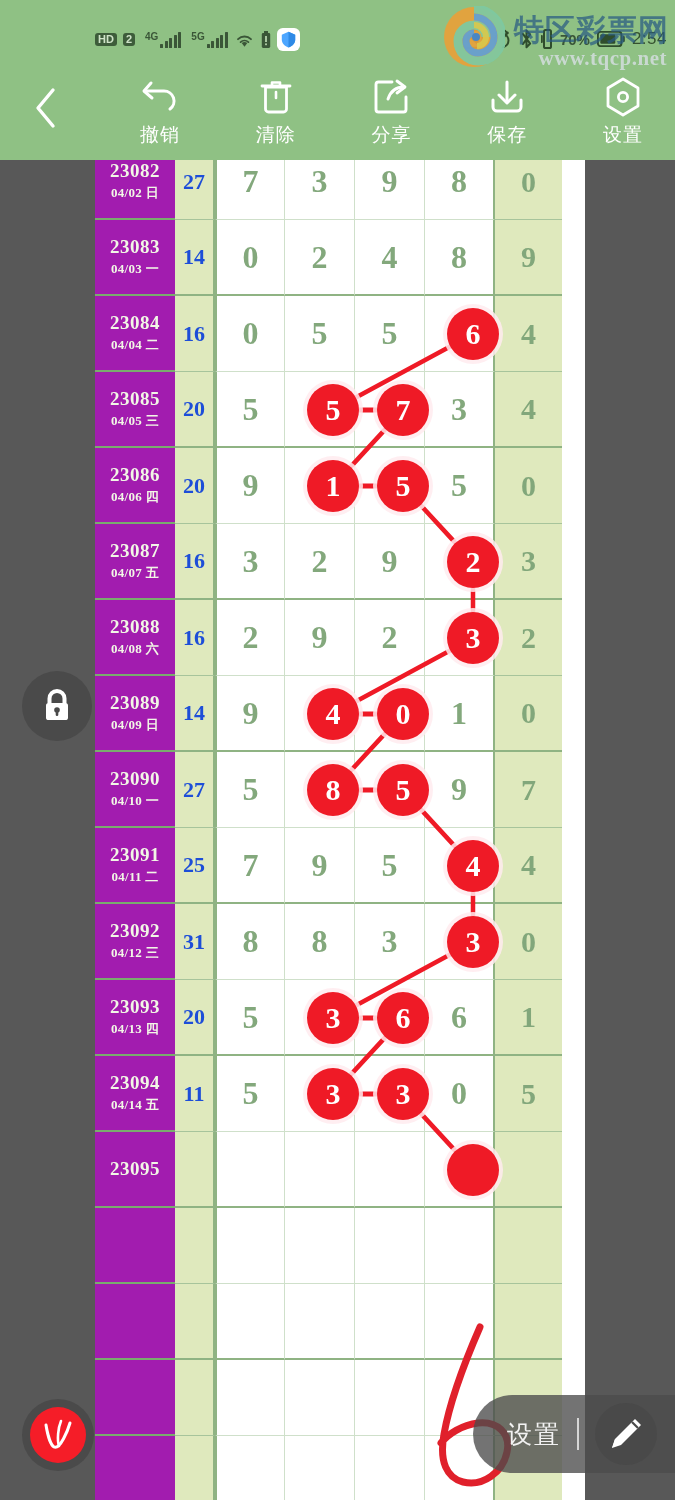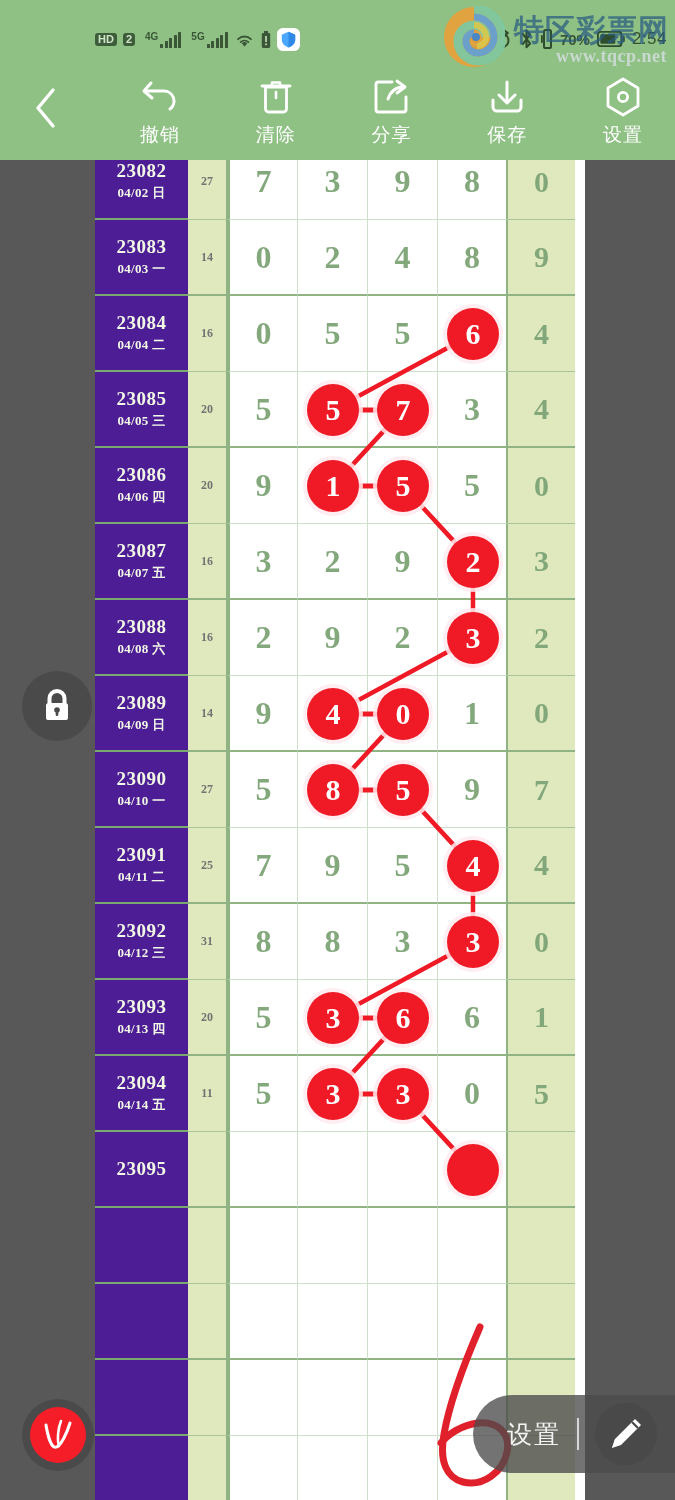--- a/index.html
+++ b/index.html
@@ -58,45 +58,45 @@
   .wm { position:absolute; right:2px; top:6px; width:230px; height:72px; z-index:60; pointer-events:none; }
   .wm-text {
     position:absolute; right:4px; top:4px;
     font-family:"DejaVu Sans","Liberation Sans",sans-serif;
     font-size:30px; font-weight:bold; color:rgba(40,90,130,0.72);
     letter-spacing:1px; white-space:nowrap;
   }
   .wm-url {
     position:absolute; right:6px; top:40px;
     font-family:"Liberation Serif","DejaVu Serif",serif;
-    font-size:18px; font-weight:bold; color:rgba(215,222,228,0.80);
+    font-size:21px; font-weight:bold; color:rgba(215,222,228,0.80);
     letter-spacing:.5px; white-space:nowrap;
   }
   .wm-logo { position:absolute; left:0px; top:0px; width:62px; height:62px; }
 
   
   .sheet {
     position:absolute; left:95px; top:160px; width:490px; height:1340px;
     overflow:hidden; background:#ffffff;
   }
   .grid { position:absolute; left:0; top:-16px; width:490px; }
   .row { position:relative; display:flex; height:76px; width:490px; }
   .c-issue {
-    width:93px; background:#4c1d95; color:#f2f7e6;
+    width:80px; background:#a21caf; color:#f2f7e6;
     display:flex; flex-direction:column; align-items:center; justify-content:center;
     border-bottom:2px solid #7aab6e;
     font-family:"Liberation Serif","DejaVu Serif",serif;
   }
   .c-issue .no { font-size:19px; font-weight:bold; letter-spacing:.5px; line-height:1.15; }
   .c-issue .dt { font-size:13px; font-weight:bold; letter-spacing:.3px; margin-top:2px; }
   .c-sum {
-    width:40px; background:#dfe9bd; color:#737373;
+    width:40px; background:#dfe9bd; color:#1d4ed8;
     display:flex; align-items:center; justify-content:center;
     font-family:"Liberation Serif","DejaVu Serif",serif;
-    font-size:12px; font-weight:bold;
+    font-size:22px; font-weight:bold;
     border-bottom:1px solid #a7c49b; border-right:2px solid #8fb383;
   }
   .c-num {
     width:70px; background:#ffffff; color:#83a87c;
     display:flex; align-items:center; justify-content:center;
     font-family:"Liberation Serif","DejaVu Serif",serif;
     font-size:32px; font-weight:bold;
     border-bottom:1px solid #cfe0ca; border-right:1px solid #cfe0ca;
   }
   .c-num.first { border-left:2px solid #8fb383; }

